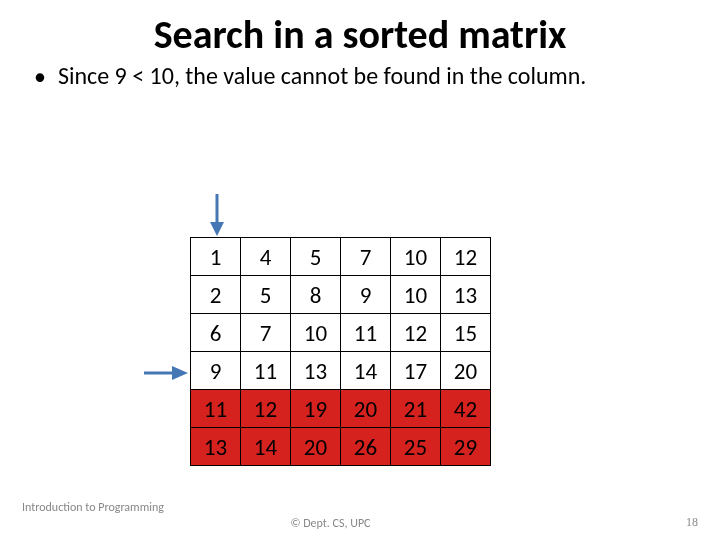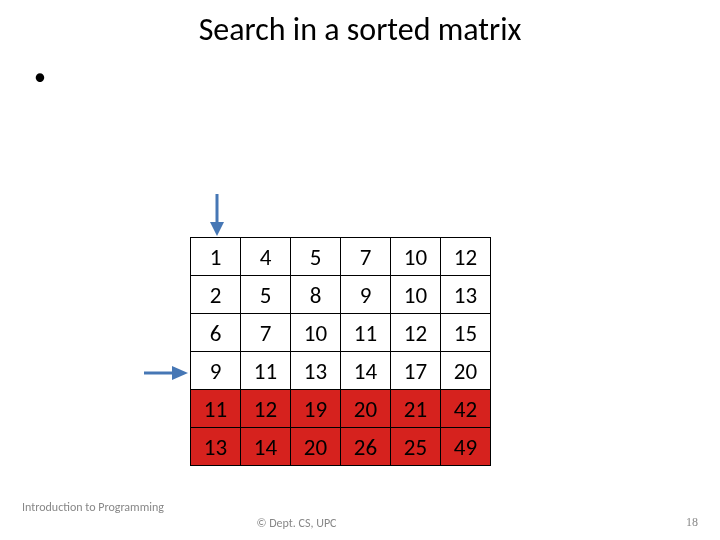--- a/index.html
+++ b/index.html
@@ -8,24 +8,24 @@
     width: 720px;
     height: 540px;
     background: #fff;
     font-family: Calibri, "Segoe UI", Arial, sans-serif;
     color: #000;
     position: relative;
     overflow: hidden;
   }
   .title {
     text-align: center;
-    font-size: 32px;
+    font-size: 40px;
     margin-top: 10px;
-    margin-bottom: 12px;
-    font-weight: 400;
+    margin-bottom: 2px;
+    font-weight: 700;
   }
   .bullet-row {
     display: flex;
     align-items: flex-start;
     margin-left: 34px;
     margin-right: 40px;
     font-size: 24px;
     line-height: 1.25;
   }
   .bullet-dot {
@@ -64,20 +64,21 @@
     position: absolute;
     left: 22px;
     bottom: 16px;
   }
   .foot-center {
     position: absolute;
     left: 0;
     width: 593px;
     text-align: center;
     bottom: 0;
+    padding-left: 34px;
   }
   .foot-right {
     position: absolute;
     right: 22px;
     bottom: 0;
     font-family: Liberation Serif, serif;
   }
   .arrow-down {
     position: absolute;
     left: 207px;
@@ -89,20 +90,21 @@
     top: 363px;
   }
 </style>
 </head>
 <body>
 
 <h1 class="title">Search in a sorted matrix</h1>
 
 <div class="bullet-row">
   <div class="bullet-dot">•</div>
+  <div>Since 9 &lt; 10, the value cannot be found in the column.</div>
 </div>
 
 <svg class="arrow-down" width="20" height="44">
   <line x1="10" y1="2" x2="10" y2="34" stroke="#4677b5" stroke-width="3"></line>
   <polygon points="10,44 3,30 17,30" fill="#4677b5"></polygon>
 </svg>
 
 <svg class="arrow-right" width="46" height="20">
   <line x1="2" y1="10" x2="34" y2="10" stroke="#4677b5" stroke-width="3"></line>
   <polygon points="46,10 30,3 30,17" fill="#4677b5"></polygon>
@@ -150,21 +152,21 @@
           <td>20</td>
           <td>21</td>
           <td>42</td>
         </tr>
         <tr class="red">
           <td>13</td>
           <td>14</td>
           <td>20</td>
           <td>26</td>
           <td>25</td>
-          <td>49</td>
+          <td>29</td>
         </tr>
       </tbody>
   </table>
 </div>
 
 <div class="footer">
   <span class="foot-left">Introduction to Programming</span>
   <span class="foot-center">© Dept. CS, UPC</span>
   <span class="foot-right">18</span>
 </div>

